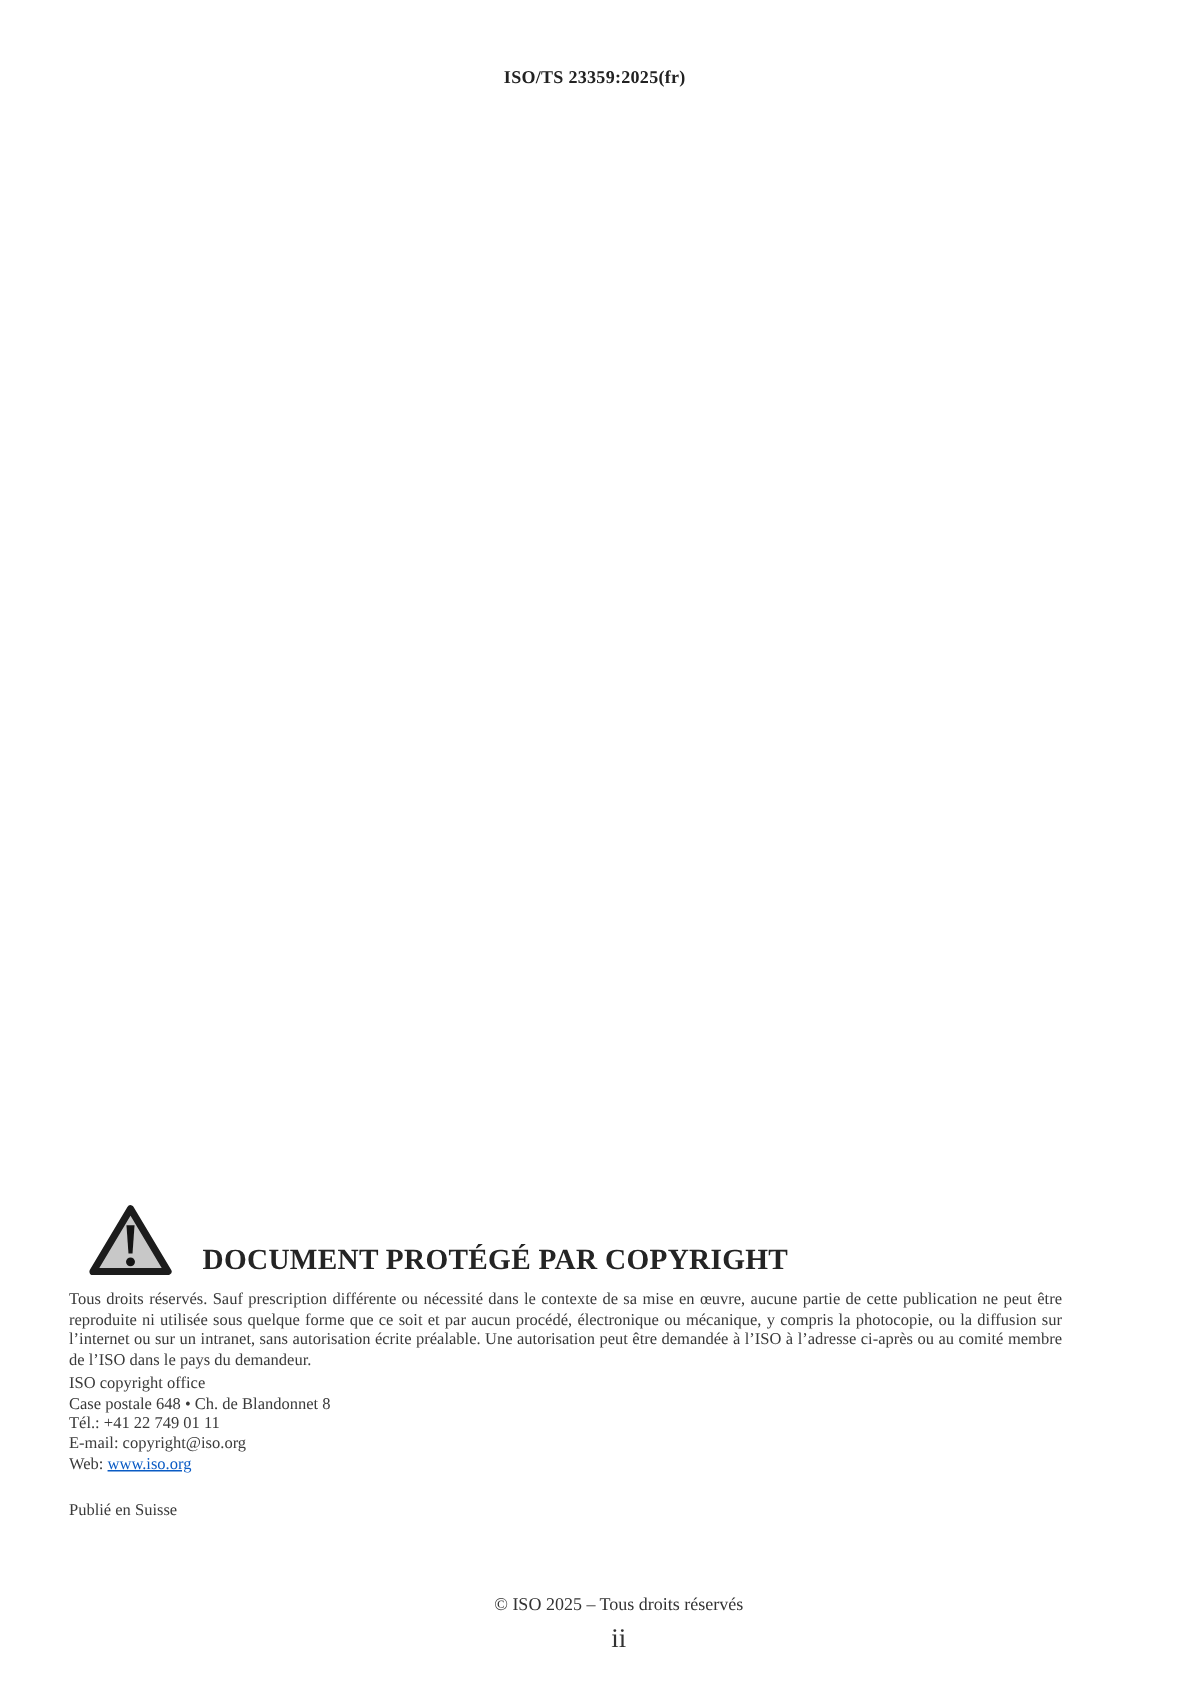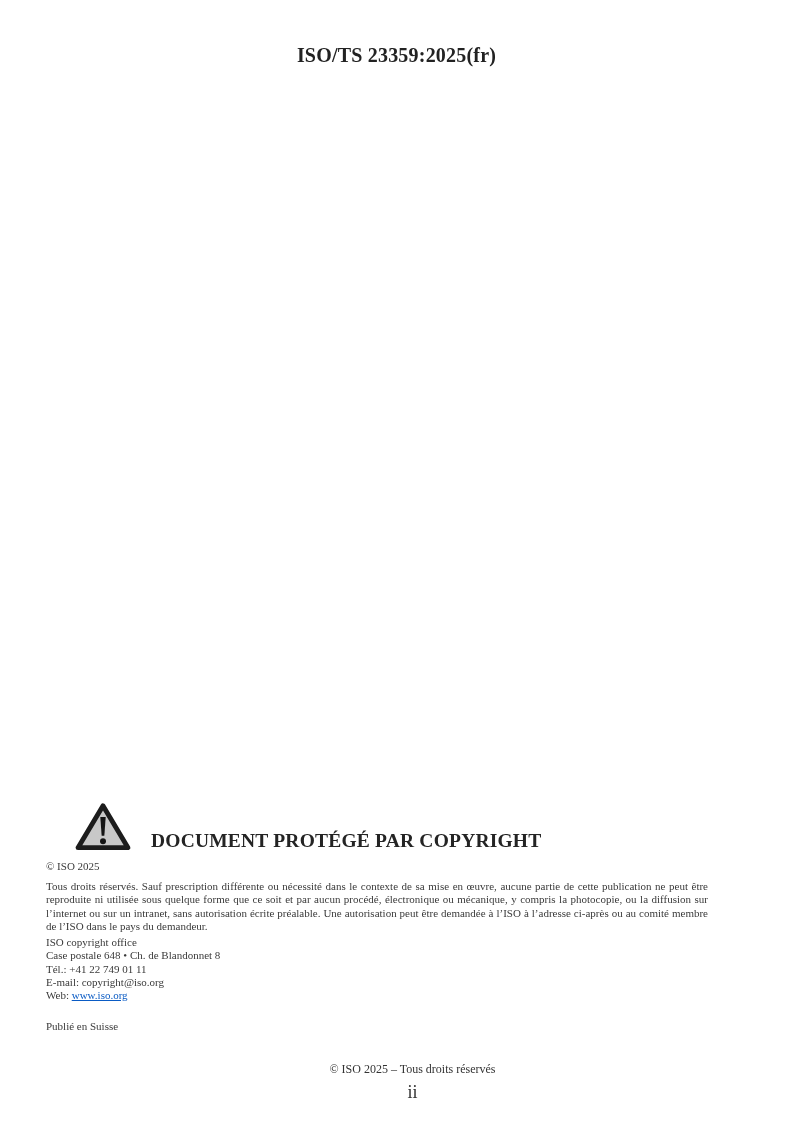--- a/index.html
+++ b/index.html
@@ -12,30 +12,30 @@
     color: #323232;
     overflow: hidden;
   }
 
   .doc-header {
     position: absolute;
     top: 44px;
     left: 0;
     width: 100%;
     text-align: center;
-    font-size: 20px;
+    font-size: 12px;
     font-weight: bold;
     color: #222222;
     letter-spacing: 0.2px;
   }
 
   .copyright-banner {
     position: absolute;
     top: 802px;
-    left: 74px;
+    left: 58px;
     display: flex;
     align-items: flex-end;
     gap: 19px;
   }
   .warning-triangle { display: block; }
   .banner-title {
     font-size: 19.5px;
     font-weight: bold;
     color: #242424;
     line-height: 1;
@@ -88,21 +88,20 @@
     <svg class="warning-triangle" width="58" height="50" viewBox="0 0 60 52" aria-hidden="true">
       <path d="M30 4 L56 47.5 L4 47.5 Z" fill="#c8c8c8" stroke="#1c1c1c" stroke-width="5" stroke-linejoin="round"></path>
       <path d="M27.2 15.5 L32.8 15.5 L31.4 35 L28.6 35 Z" fill="#141414"></path>
       <circle cx="30" cy="40.8" r="3.1" fill="#141414"></circle>
     </svg>
   </span>
   <span class="banner-title">DOCUMENT PROTÉGÉ PAR COPYRIGHT</span>
 </div>
 
 <div class="copyright-block">
-  <div class="copyright-line">©  ISO 2025</div>
 
   <div class="copyright-body">Tous droits réservés. Sauf prescription différente ou nécessité dans le contexte de sa mise en œuvre, aucune partie de cette publication ne peut être reproduite ni utilisée sous quelque forme que ce soit et par aucun procédé, électronique ou mécanique, y compris la photocopie, ou la diffusion sur l’internet ou sur un intranet, sans autorisation écrite préalable. Une autorisation peut être demandée à l’ISO à l’adresse ci-après ou au comité membre de l’ISO dans le pays du demandeur.</div>
 
   <div class="address-block">
     <div>ISO copyright office</div>
     <div>Case postale 648 • Ch. de Blandonnet 8</div>
     <div>Tél.: +41 22 749 01 11</div>
     <div>E-mail: copyright@iso.org</div>
     <div>
       <span>Web:</span>

